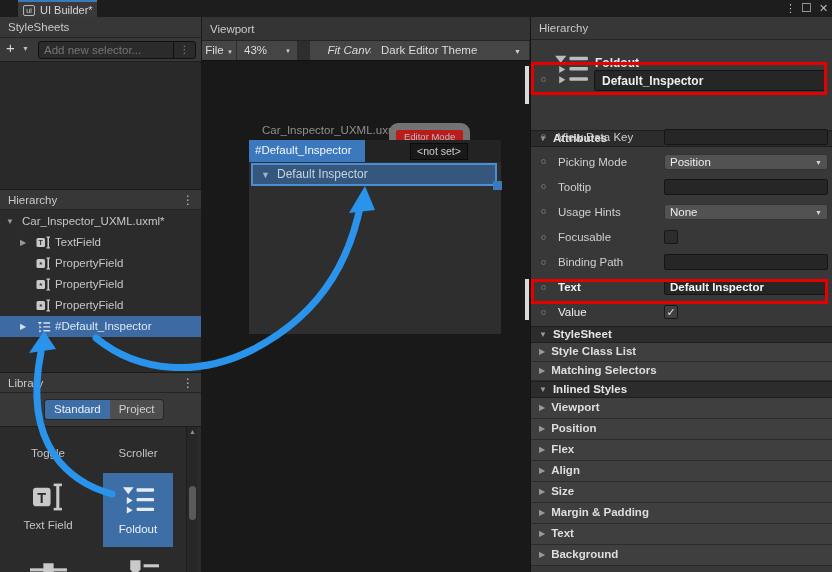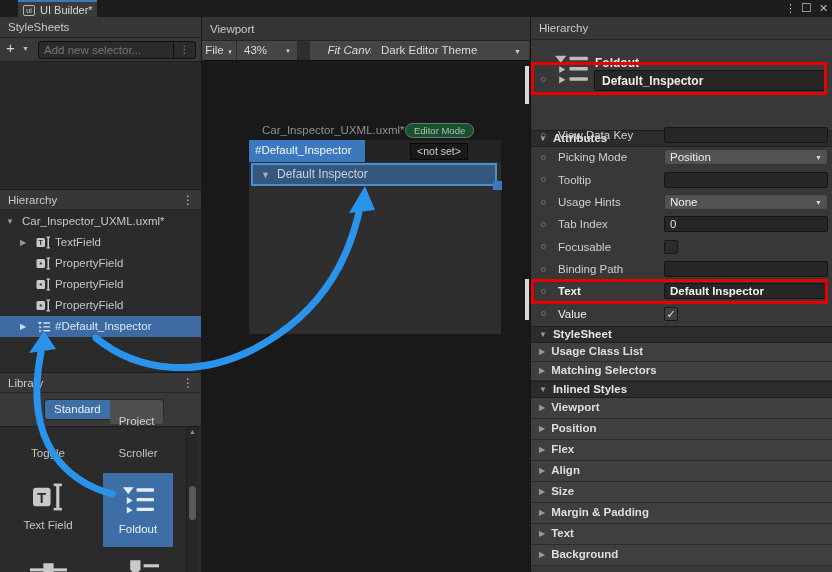--- a/index.html
+++ b/index.html
@@ -131,21 +131,21 @@
       </div>
     </div>
 
     <div class="panel-header abs" style="left:0;top:355px;width:201px;height:21px;border-top:1px solid #1a1a1a;">
       <span>Library</span>
       <span class="kebab">⋮</span>
     </div>
     <div class="abs" style="left:0;top:376px;width:201px;height:33px;background:#383838;">
       <div class="abs" style="left:44px;top:6px;height:21px;border-radius:3px;border:1px solid #262626;display:flex;">
         <div style="background:#3d6fa6;color:#eaf1f9;font-size:11.5px;line-height:19px;padding:0 9px;border-radius:3px 0 0 3px;cursor:pointer;">Standard</div>
-        <div style="background:#4e4e4e;color:#cfcfcf;font-size:11.5px;line-height:19px;padding:12px 9px;border-radius:0 3px 3px 0;cursor:pointer;">Project</div>
+        <div style="background:#4e4e4e;color:#cfcfcf;font-size:11.5px;line-height:19px;padding:0 9px;border-radius:0 3px 3px 0;cursor:pointer;">Project</div>
       </div>
     </div>
     <div class="abs" style="left:0;top:409px;width:201px;height:146px;background:#2b2b2b;border-top:1px solid #1d1d1d;overflow:hidden;">
       <span class="abs" style="left:0;top:20px;width:96px;text-align:center;color:#c4c4c4;">Toggle</span>
       <span class="abs" style="left:92px;top:20px;width:92px;text-align:center;color:#c4c4c4;">Scroller</span>
 
       <svg class="abs" style="left:33px;top:53px;" width="31" height="34" viewBox="0 0 30 28">
         <rect x="0" y="5" width="17" height="18" rx="3" fill="#c9c9c9"></rect>
         <text x="8.5" y="19.5" font-size="14" font-weight="bold" fill="#2b2b2b" text-anchor="middle" font-family="Liberation Sans,sans-serif">T</text>
         <rect x="20" y="1" width="8" height="2.5" fill="#c9c9c9"></rect>
@@ -202,21 +202,21 @@
         <span>Fit Canvas</span>
       </div>
       <div class="toolbar-btn" style="left:169px;width:158px;text-align:left;padding-left:10px;">
         <span>Dark Editor Theme</span>
         <span style="font-size:7px;color:#cfcfcf;position:absolute;right:8px;top:1px;">▼</span>
       </div>
     </div>
 
     <div class="abs" style="left:47px;top:105px;width:252px;height:18px;">
       <span style="position:absolute;left:13px;top:2px;color:#8f8f8f;font-size:11.5px;white-space:nowrap;">Car_Inspector_UXML.uxml*</span>
-      <span style="position:absolute;left:156px;top:1px;border:1px solid #737373;border-radius:9px;padding:1px 8px;font-size:9.5px;color:#bdbdbd;background:#14532d;white-space:nowrap;">Editor Mode</span>
+      <span style="position:absolute;left:140px;top:1px;border:7px solid #737373;border-radius:9px;padding:1px 8px;font-size:9.5px;color:#bdbdbd;background:#b91c1c;white-space:nowrap;">Editor Mode</span>
     </div>
     <div class="abs" style="left:47px;top:123px;width:252px;height:194px;background:#2e2e2e;">
       <div class="abs" style="left:0;top:0;width:116px;height:22px;background:#3b78bd;">
         <span style="position:absolute;left:6px;top:4px;color:#f4f8fc;font-size:11.5px;white-space:nowrap;">#Default_Inspector</span>
       </div>
       <div class="abs" style="left:116px;top:0;width:136px;height:22px;background:#232323;">
         <span style="position:absolute;left:45px;top:2.5px;width:58px;height:17px;background:#191919;border:1px solid #0a0a0a;color:#cccccc;font-size:10.5px;text-align:center;line-height:15px;">&lt;not set&gt;</span>
       </div>
       <div class="abs" style="left:2px;top:23px;width:246px;height:23px;background:#35577d;border:2px solid #4a8fd4;">
         <span class="tw" style="left:8px;top:5px;color:#9db3c8;font-size:9px;">▼</span>
@@ -270,25 +270,20 @@
       <div class="attr-row" style="flex:1;">
         <span class="bind-dot"></span>
         <span class="attr-label">Usage Hints</span>
         <div class="dropdown attr-ctrl">
           <span>None</span>
           <span class="dd-arrow">▼</span>
         </div>
       </div>
       <div class="attr-row" style="flex:1;">
         <span class="bind-dot"></span>
-        <span class="attr-label">Tab Index</span>
-        <input class="field attr-ctrl" style="outline: none;" value="0">
-      </div>
-      <div class="attr-row" style="flex:1;">
-        <span class="bind-dot"></span>
         <span class="attr-label">Focusable</span>
         <div class="checkbox attr-ctrl" style="width:14px;"></div>
       </div>
       <div class="attr-row" style="flex:1;">
         <span class="bind-dot"></span>
         <span class="attr-label">Binding Path</span>
         <input class="field attr-ctrl" style="outline: none;" value="">
       </div>
       <div class="attr-row" style="flex:1;">
         <span class="bind-dot"></span>
@@ -304,21 +299,21 @@
       </div>
     </div>
 
     <div class="abs" style="left:0;top:309px;width:302px;display:flex;flex-direction:column;">
       <div class="sec-row sec-hdr" style="height:17px;font-size:11.5px;">
         <span class="tri">▼</span>
         <span>StyleSheet</span>
       </div>
       <div class="sec-row sec-lite" style="height:19px;">
         <span class="tri">▶</span>
-        <span>Usage Class List</span>
+        <span>Style Class List</span>
       </div>
       <div class="sec-row sec-lite" style="height:19px;">
         <span class="tri">▶</span>
         <span>Matching Selectors</span>
       </div>
       <div class="sec-row sec-hdr" style="height:17px;font-size:11.5px;">
         <span class="tri">▼</span>
         <span>Inlined Styles</span>
       </div>
       <div class="sec-row sec-lite" style="height:21px;">

